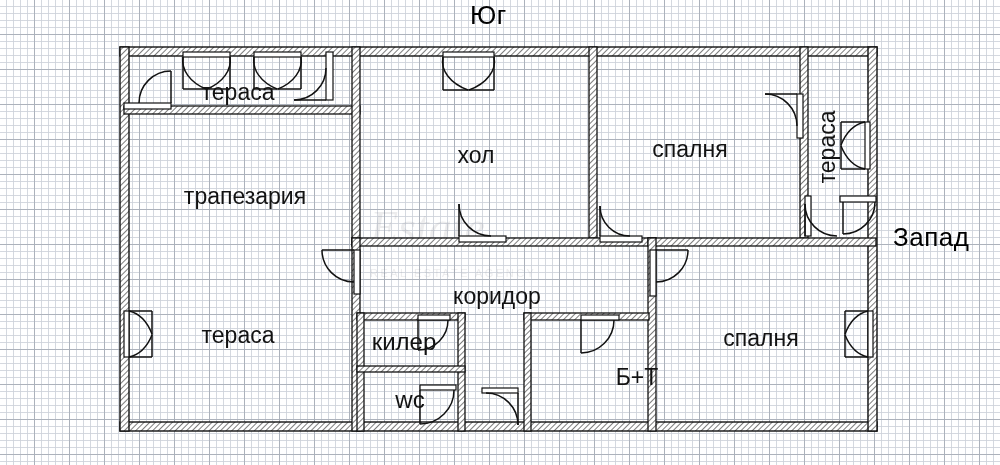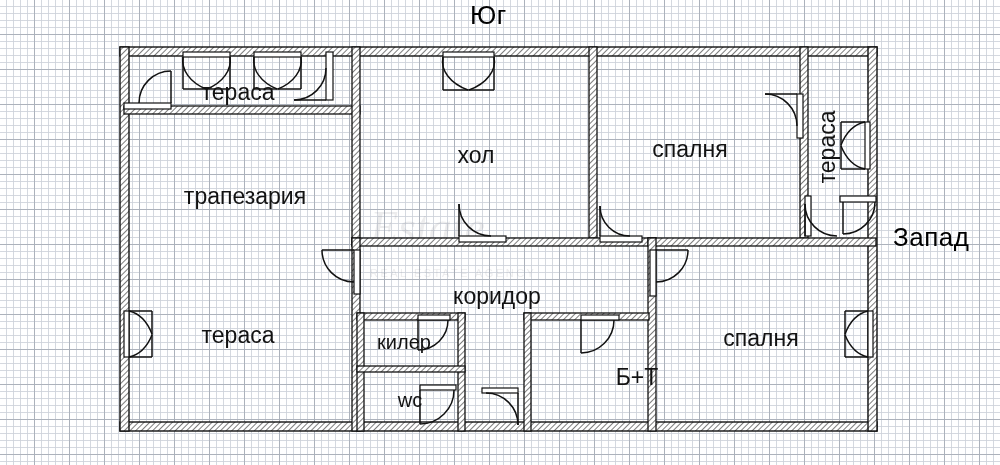--- a/index.html
+++ b/index.html
@@ -62,21 +62,21 @@
     font-size: 23px;
     font-weight: 400;
     white-space: nowrap;
     transform: translate(-50%, -50%);
     font-family: "Liberation Sans", "DejaVu Sans", sans-serif;
     pointer-events: none;
   }
   .room-label.vertical {
     transform: translate(-50%, -50%) rotate(-90deg);
   }
-  .room-label.small { font-size: 20px; }
+  .room-label.small { font-size: 24px; }
 
   
   #watermark {
     position: absolute;
     left: 370px;
     top: 205px;
     width: 330px;
     height: 70px;
     opacity: 0.16;
     pointer-events: none;

